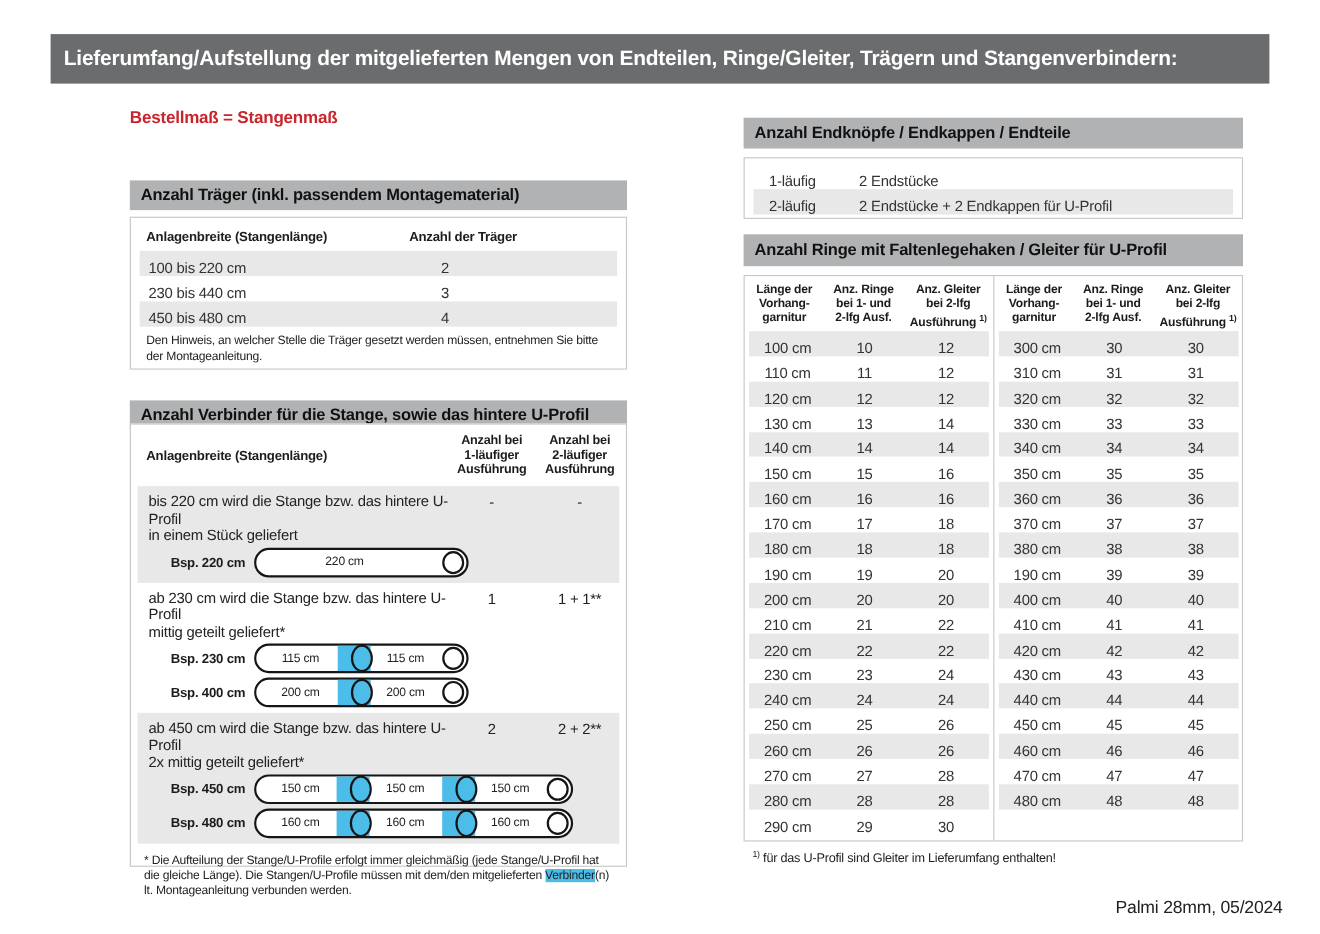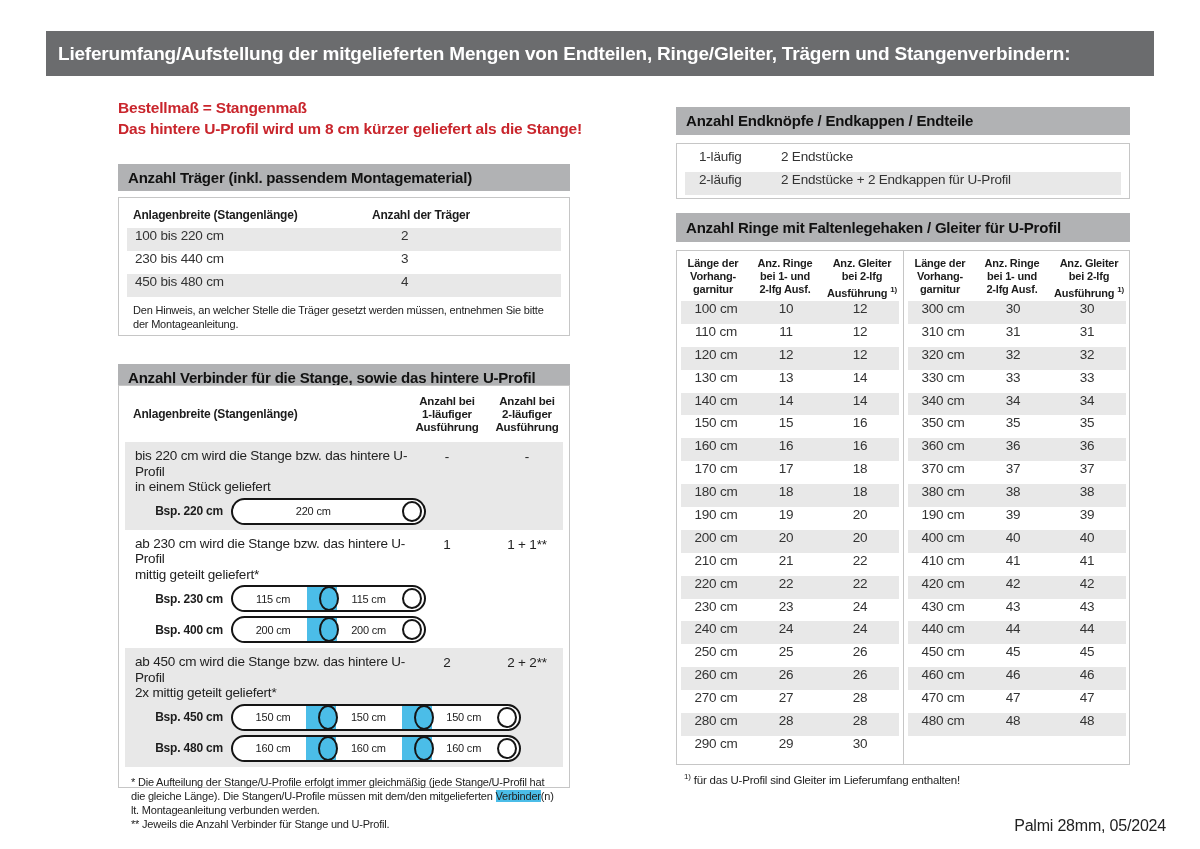--- a/index.html
+++ b/index.html
@@ -20,21 +20,21 @@
 
   .notice{position:absolute;left:118px;top:97px;color:var(--accent-red);font-weight:bold;font-size:15.5px;line-height:21px;}
 
   .sec-head{position:absolute;background:var(--header-gray);color:#111;font-size:15px;line-height:27px;padding-left:10px;white-space:nowrap;overflow:hidden;}
   .sec-head b{font-weight:bold;}
   .sec-head .rest{font-weight:bold;}
 
   .boxed{position:absolute;background:#fff;border:1px solid var(--line);}
 
   
-  .trow{display:flex;align-items:flex-start;height:23px;font-size:13.5px;color:#333;}
+  .trow{display:flex;align-items:flex-end;height:23px;font-size:13.5px;color:#333;}
   .tcell{overflow:hidden;white-space:nowrap;}
   .stripe-odd .trow:nth-child(odd){background:var(--row-shade);}
   .stripe-even .trow:nth-child(even){background:var(--row-shade);}
 
   
   .traeger-box{left:118px;top:197px;width:452px;height:139px;padding-top:4px;}
   .traeger-head{display:flex;height:26px;align-items:center;padding-left:14px;font-weight:bold;font-size:12px;}
   .traeger-head .h1{flex:1;}
   .traeger-head .h2{width:197px;}
   .traeger-rows{margin:0 8px;}
@@ -96,21 +96,20 @@
   .ringe-footnote{position:absolute;left:684px;top:772px;font-size:11.5px;color:#222;}
   .page-footer{position:absolute;right:34px;top:817px;font-size:16px;color:#222;}
 </style>
 </head>
 <body>
 
 <div class="title-bar">Lieferumfang/Aufstellung der mitgelieferten Mengen von Endteilen, Ringe/Gleiter, Trägern und Stangenverbindern:</div>
 
 <div class="notice">
   <div>Bestellmaß = Stangenmaß</div>
-  <div>Das hintere U-Profil wird um 8 cm kürzer geliefert als die Stange!</div>
 </div>
 
 <div class="sec-head" style="left:118px;top:164px;width:452px;height:27px;">
   <b>Anzahl Träger</b><span class="rest"> (inkl. passendem Montagematerial)</span>
 </div>
 
 <div class="boxed traeger-box">
   <div class="traeger-head">
     <div class="h1">Anlagenbreite (Stangenlänge)</div>
     <div class="h2">Anzahl der Träger</div>
@@ -216,21 +215,20 @@
           <span class="rod-connector" style="left: calc(66.6667% - 22px);"></span>
           <span class="rod-junction" style="left: calc(66.6667% - 10px);"></span>
           <span class="rod-seg-label" style="left: 80.6667%;">160 cm</span>
           <span class="rod-endcap"></span>
         </div>
       </div>
   </div>
 
   <div class="verb-notes">
     <div><span>* Die Aufteilung der Stange/U-Profile erfolgt immer gleichmäßig (jede Stange/U-Profil hat die gleiche Länge). Die Stangen/U-Profile müssen mit dem/den mitgelieferten </span><span class="hl">Verbinder</span><span>(n) lt. Montageanleitung verbunden werden.</span></div>
-    <div>** Jeweils die Anzahl Verbinder für Stange und U-Profil.</div>
   </div>
 </div>
 
 <div class="sec-head" style="left:676px;top:107px;width:454px;height:28px;line-height:28px;">
   <b>Anzahl Endknöpfe / Endkappen / Endteile</b>
 </div>
 
 <div class="boxed endteile-box">
   <div class="stripe-even">
       <div class="trow">

